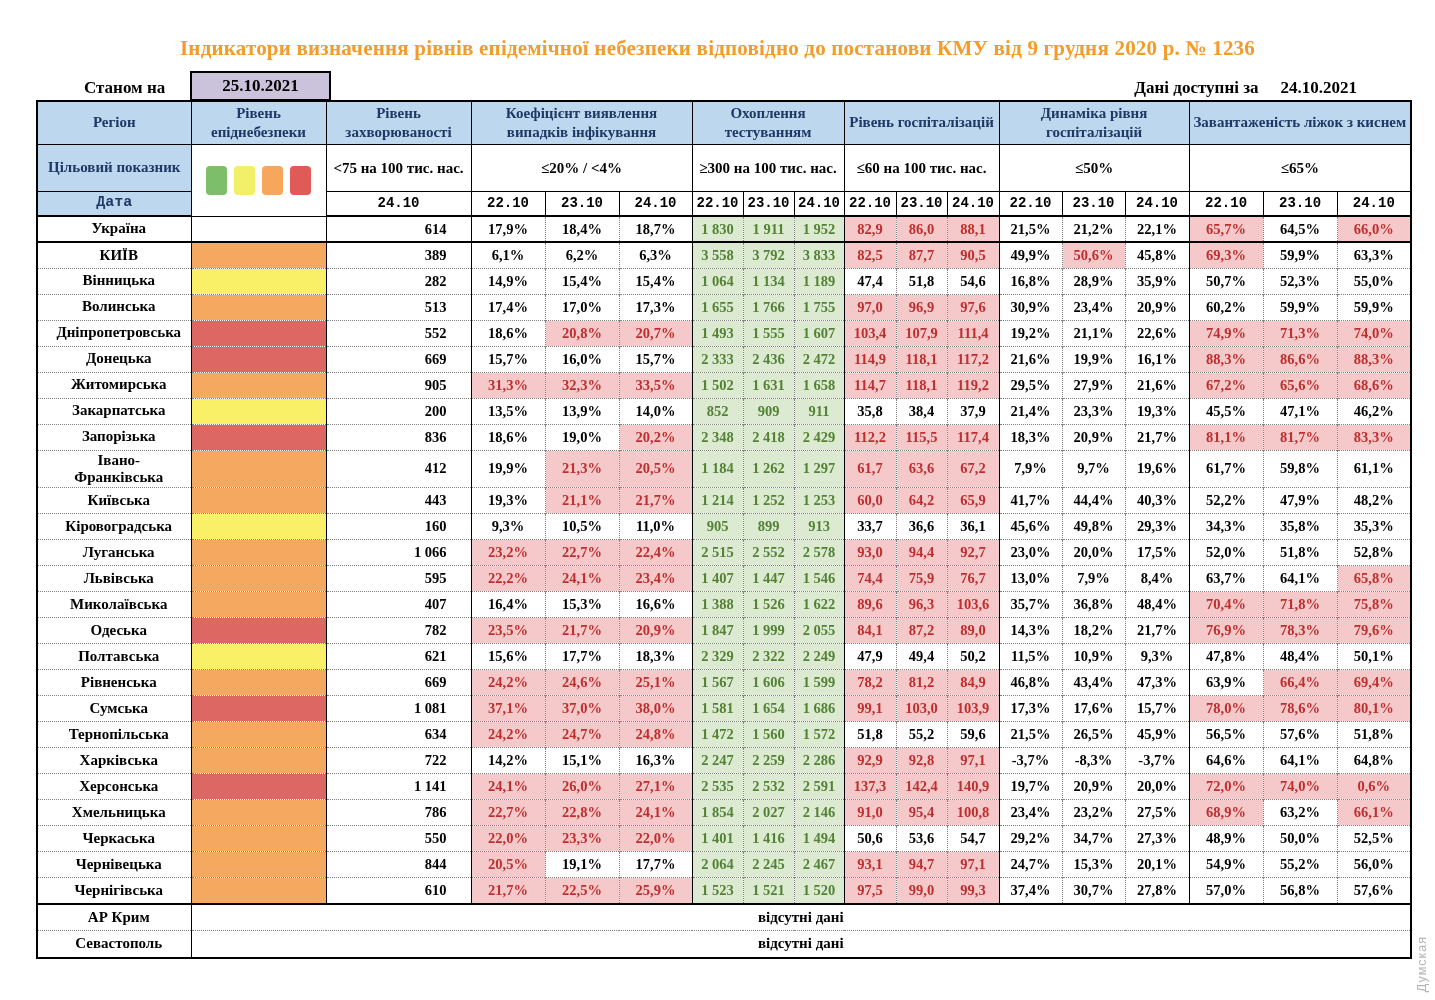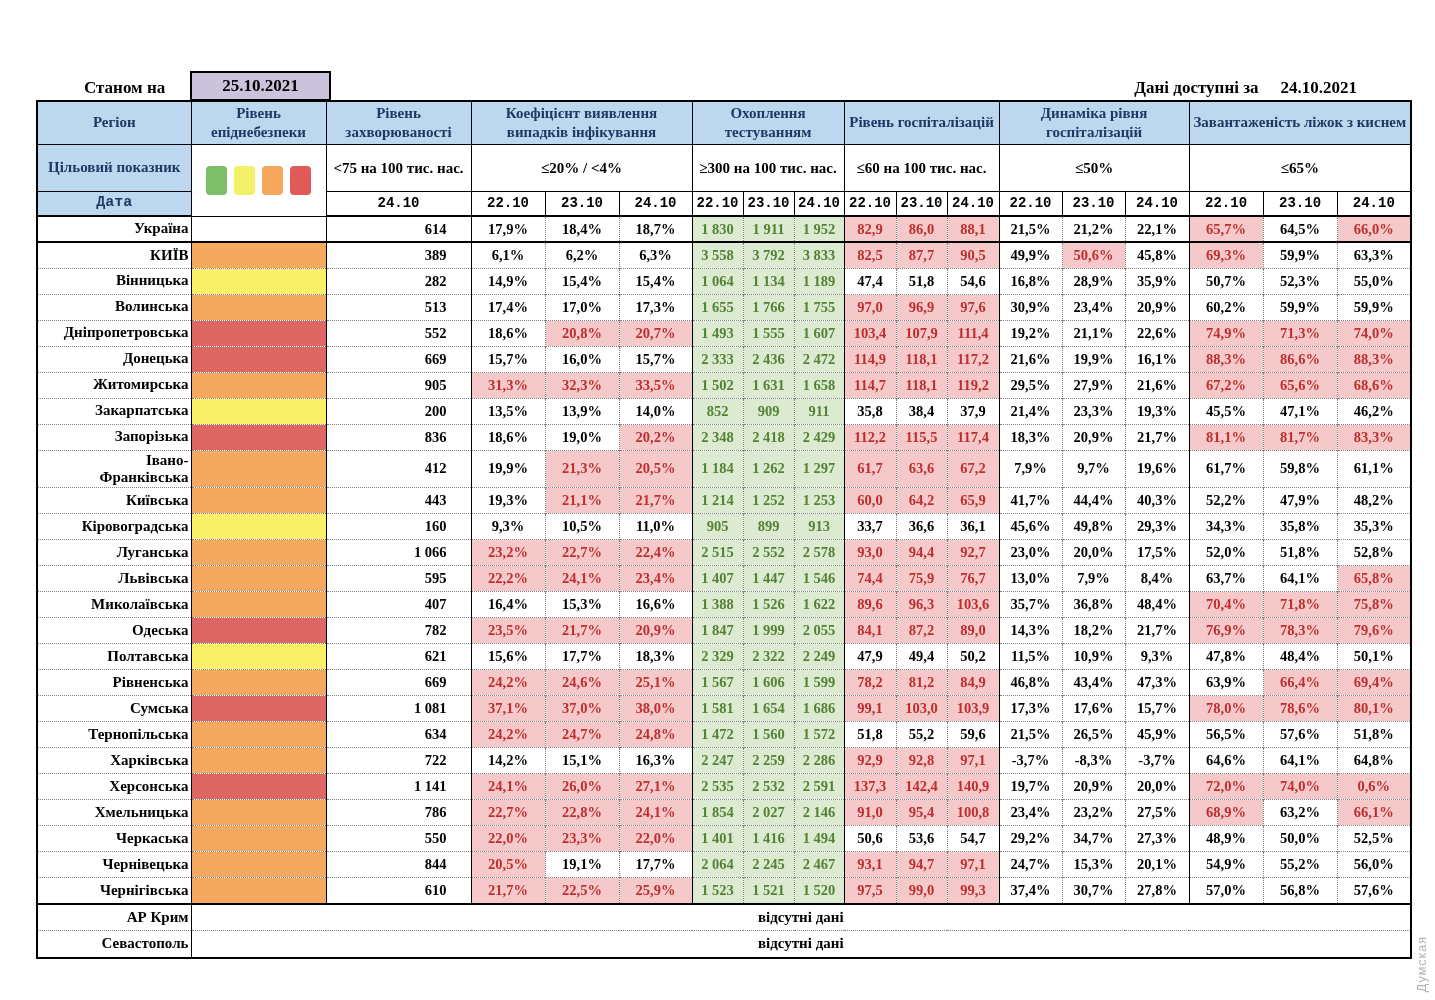--- a/index.html
+++ b/index.html
@@ -22,40 +22,41 @@
   .thr{font-size:15px;font-weight:bold;line-height:1.2;}
   .date{font-size:14px;font-weight:bold;}
   .date-row td,.date-row th{border-bottom:2px solid #000;font-family:Liberation Mono, monospace;}
   .swatchwrap{display:flex;gap:7px;justify-content:center;align-items:center;}
   .swatch{width:21px;height:29px;border-radius:4px;display:inline-block;}
   tbody td,tbody th{border-left:1px dotted #838383;border-top:1px dotted #838383;
         font-weight:bold;font-size:14.5px;color:#000;text-align:center;vertical-align:middle;
         padding:1px 2px;overflow:hidden;}
   tbody .gs{border-left:1px solid #000;}
   tbody tr{height:26px;}
-  .region{text-align:right;padding-left:11px;background:#fff;font-size:15px;white-space:pre-line;line-height:1.15;}
+  .region{text-align:center;padding-left:11px;background:#fff;font-size:15px;white-space:pre-line;line-height:1.15;}
   .inc{text-align:right;padding-right:24px;}
   .pink{background:var(--pink_bg);color:var(--pink_text);}
   .green{background:var(--green_bg);color:var(--green_text);}
   .lvl-none{background:#fff;}
   .lvl-yellow{background:var(--level_yellow);}
   .lvl-orange{background:var(--level_orange);}
   .lvl-red{background:var(--level_red);}
   tr.ukraine td,tr.ukraine th{border-bottom:2px solid #000;}
   tr.last-data td,tr.last-data th{border-bottom:2px solid #000;}
   tr.nodata{height:27px;}
   tr.nodata td{font-size:15px;}
   .watermark{position:absolute;right:6px;bottom:8px;color:#b5b5b5;
              font-family:"Liberation Sans","DejaVu Sans",sans-serif;font-size:12.5px;
              writing-mode:vertical-rl;transform:rotate(180deg);letter-spacing:1px;}
 </style>
 </head>
 <body>
 
 <div class="page">
+  <div class="title">Індикатори визначення рівнів епідемічної небезпеки відповідно до постанови КМУ від 9 грудня 2020 р. № 1236</div>
   <div class="asof-label">Станом на</div>
   <div class="asof-box">25.10.2021</div>
   <div class="avail">
     <span>Дані доступні за</span><span>24.10.2021</span>
   </div>
 
   <table class="main">
     <colgroup>
       <col style="width:154px">
         <col style="width:135px">

